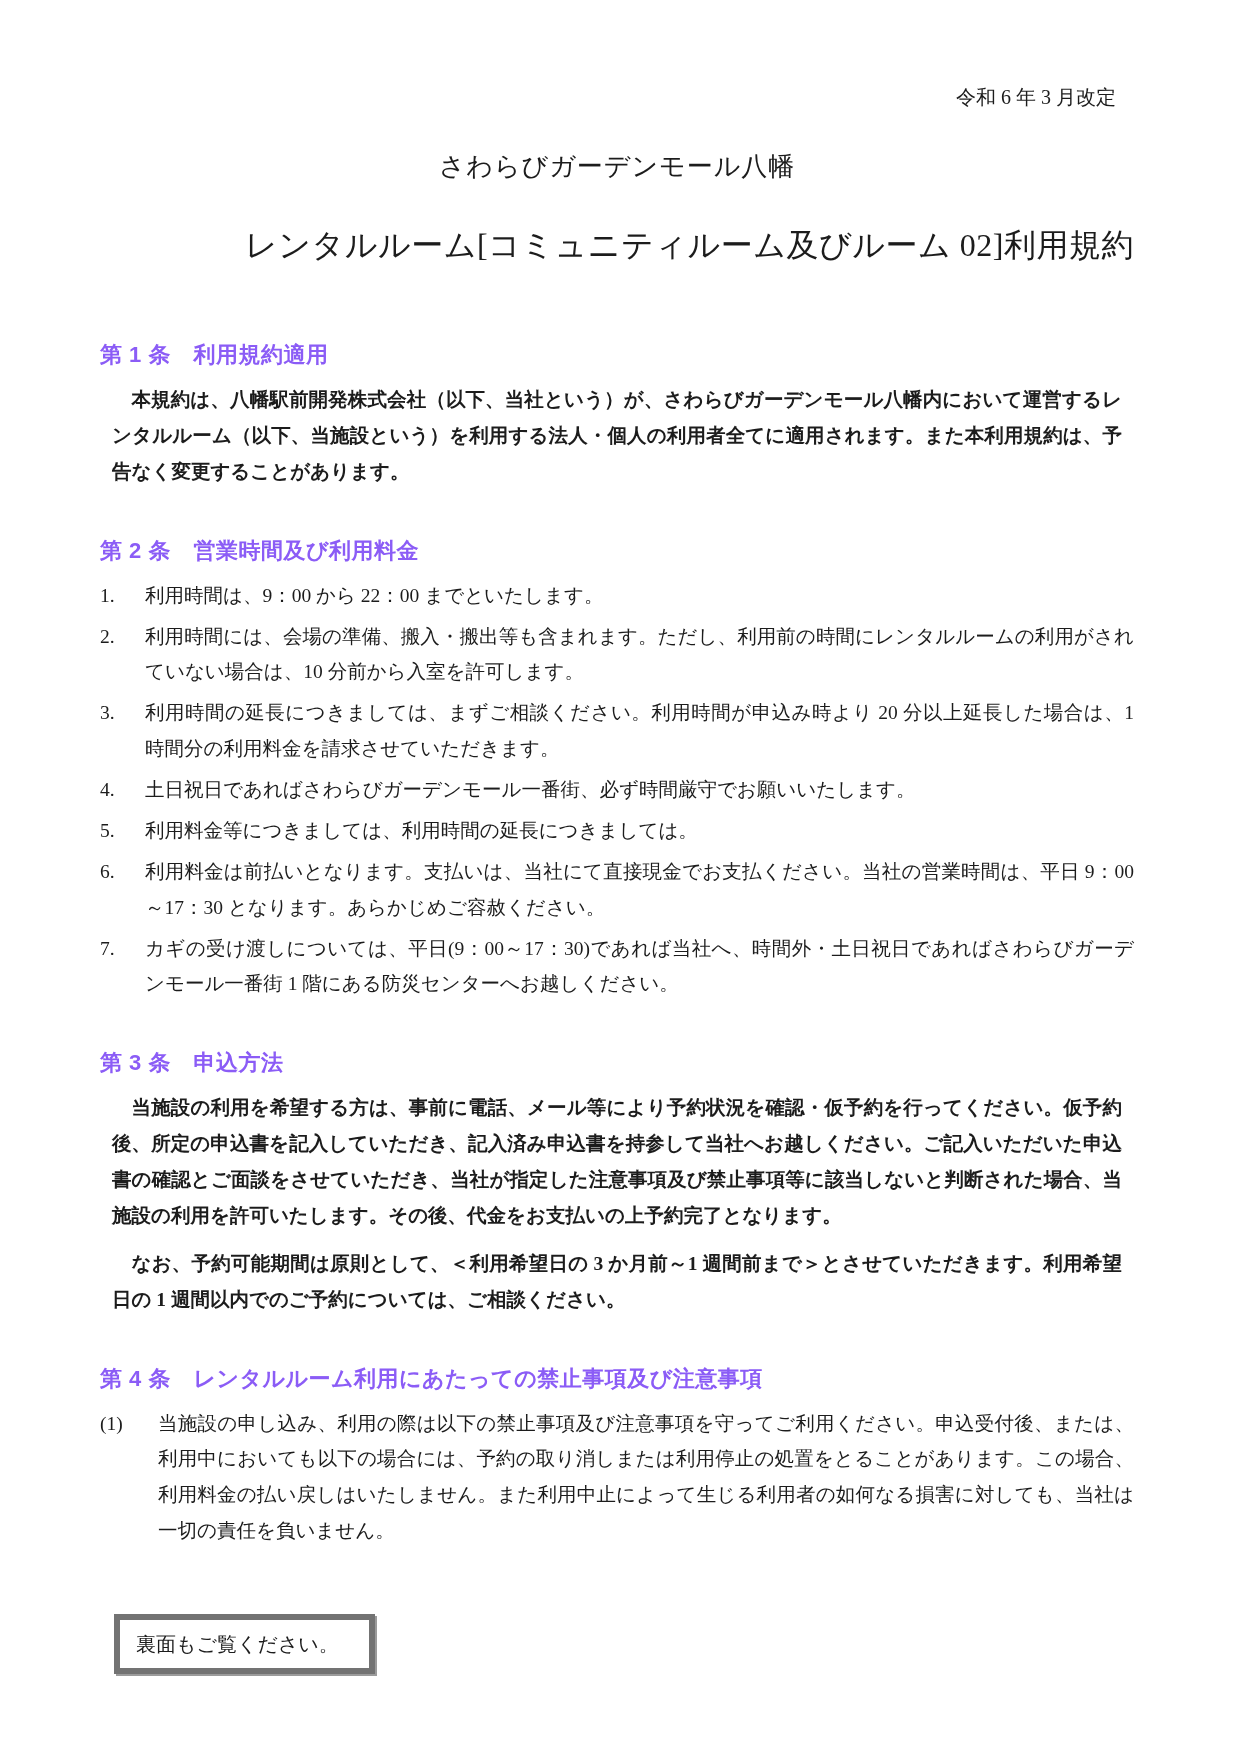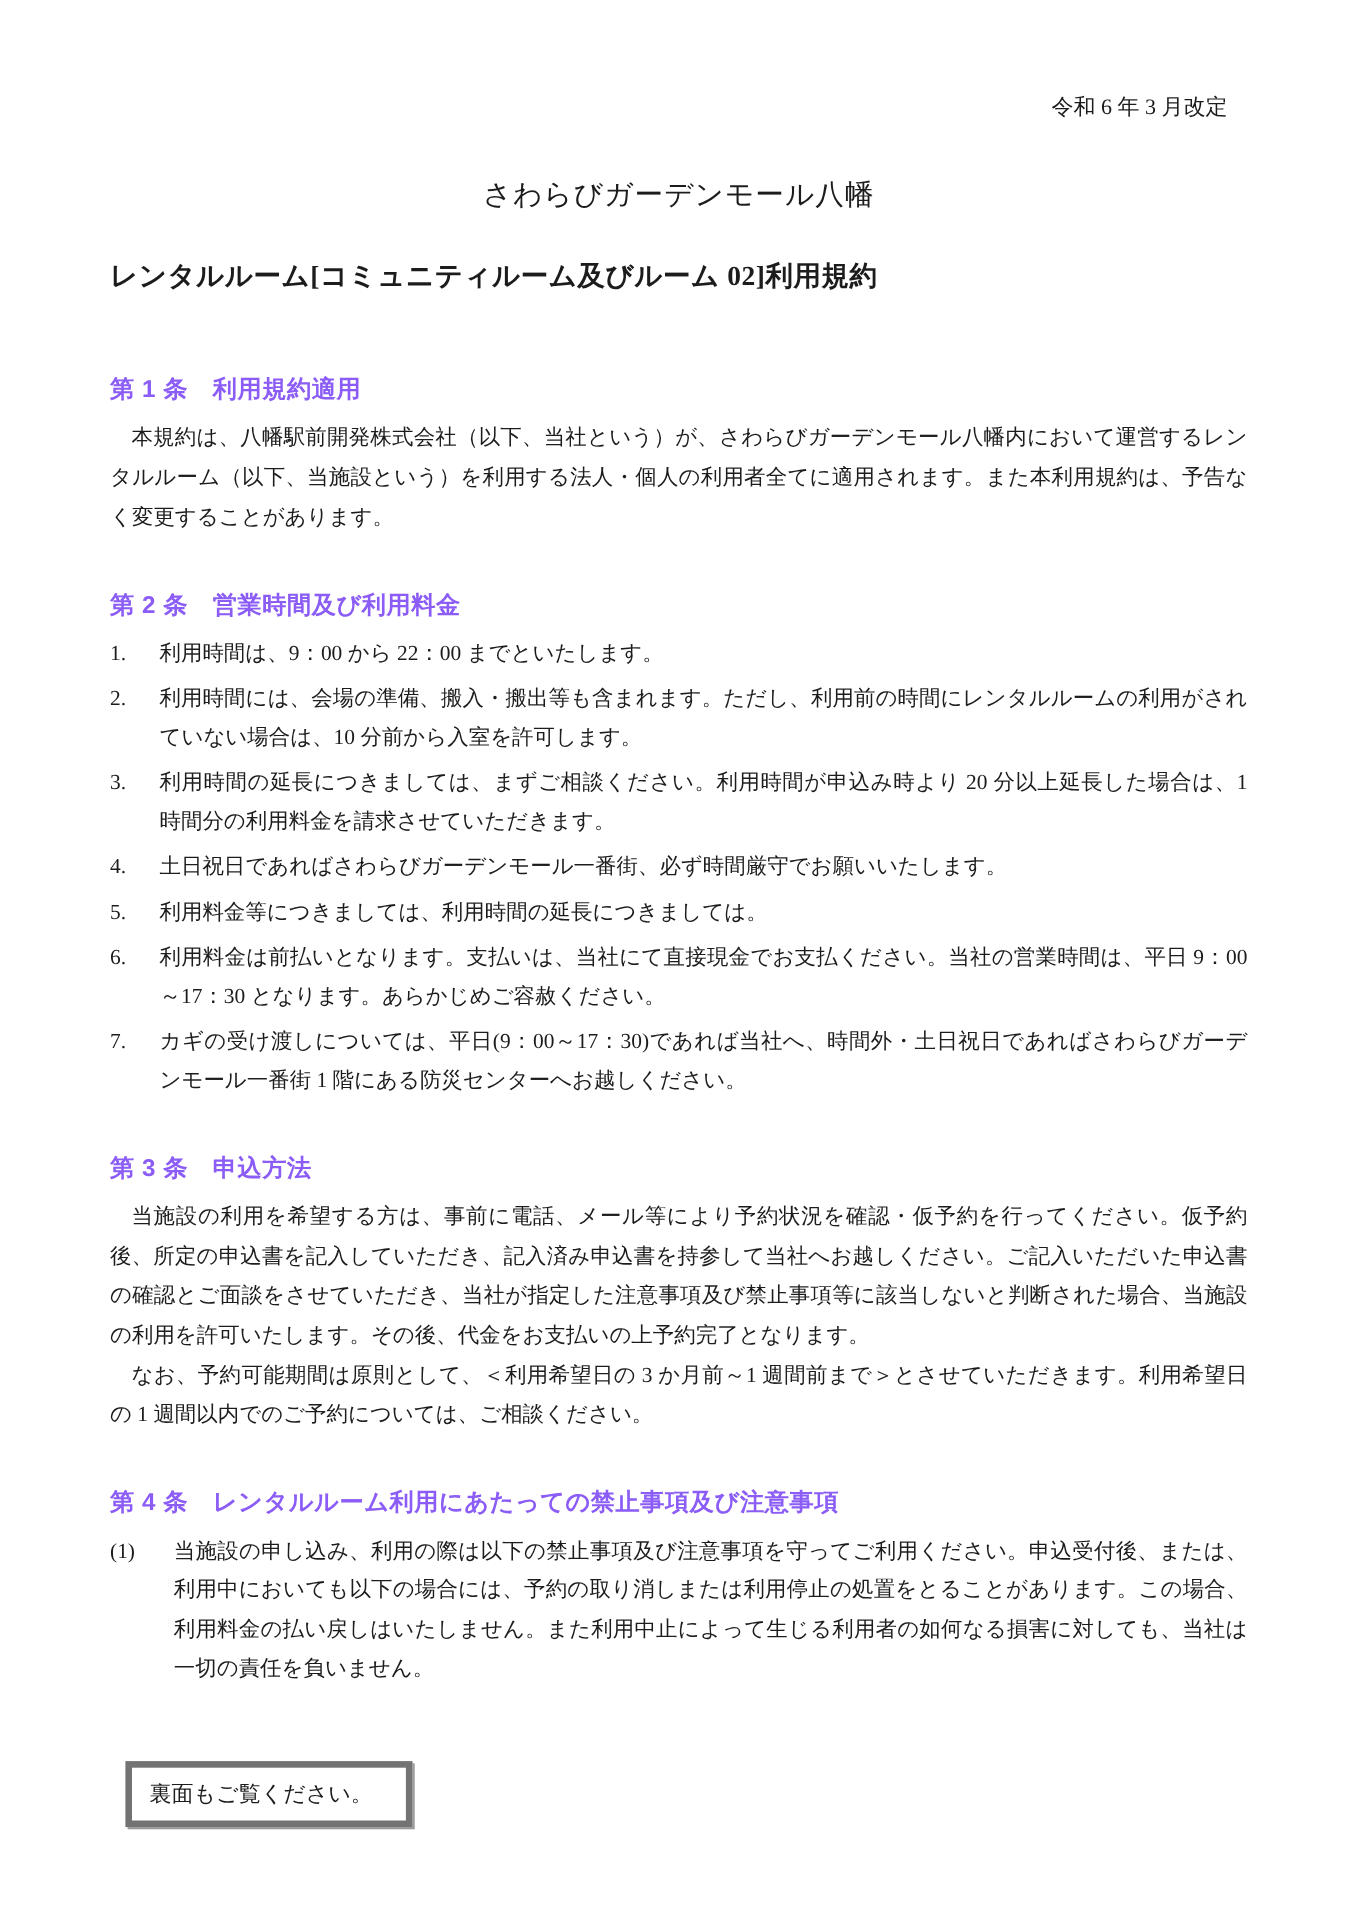--- a/index.html
+++ b/index.html
@@ -20,49 +20,50 @@
     font-size: 19.5px;
     overflow: hidden;
   }
   .revision {
     text-align: right;
     font-size: 20px;
     padding-right: 18px;
     white-space: nowrap;
   }
   .doc-title {
-    margin: 48px 0 0 0;
+    margin: 38px 0 0 0;
     text-align: center;
     font-size: 26px;
     font-weight: normal;
     letter-spacing: 1px;
   }
   .doc-subtitle {
     margin: 40px 0 0 0;
-    text-align: left;
-    font-size: 25px;
-    font-weight: bold;
+    text-align: right;
+    font-size: 32px;
+    font-weight: normal;
     letter-spacing: 0.5px;
   }
   .article-heading {
     font-family: "Liberation Sans", "DejaVu Sans", sans-serif;
     font-weight: bold;
     font-size: 22px;
     color: #8b5cf6;
     margin: 46px 0 12px 0;
     letter-spacing: 0.5px;
   }
   .article-heading.first {
     margin-top: 72px;
   }
   .body-par {
-    margin: 0;
+    margin: 12px;
     line-height: 1.84;
     text-align: justify;
     text-indent: 1em;
+    font-weight: bold;
   }
   .num-list {
     margin: 2px 0 0 0;
   }
   .num-item {
     display: flex;
     margin: 0 0 5px 0;
   }
   .num-item .marker {
     flex: none;

